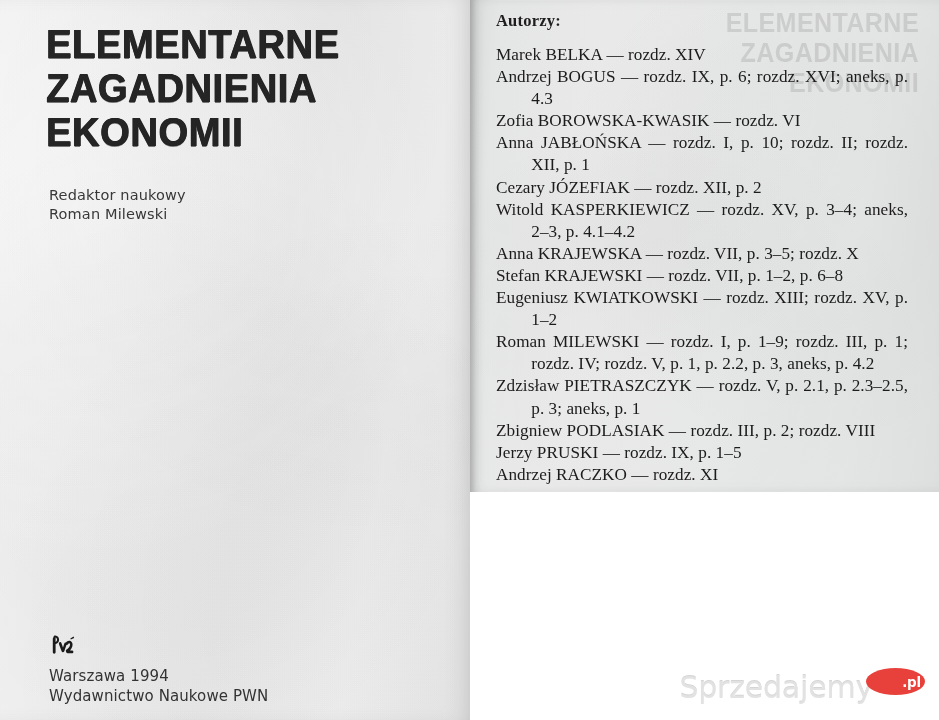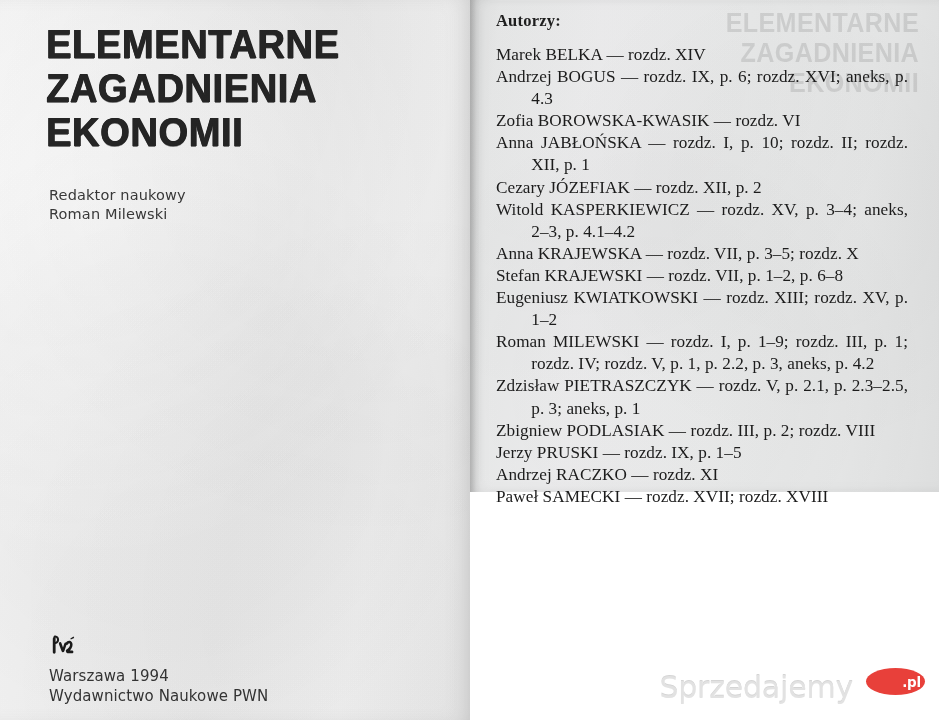--- a/index.html
+++ b/index.html
@@ -184,21 +184,20 @@
 
   
   .watermark {
     position: absolute;
     right: 14px;
     bottom: 16px;
     display: flex;
     align-items: flex-start;
     user-select: none;
     pointer-events: none;
-    gap: 20px;
   }
   .watermark-text {
     font-family: "DejaVu Sans", "Liberation Sans", sans-serif;
     font-size: 30px;
     font-weight: 400;
     color: #e2e2e2;
     letter-spacing: -0.2px;
     line-height: 32px;
     text-shadow: 0 1px 0 #ffffff, 0 -1px 0 #d5d5d5;
   }
@@ -286,21 +285,20 @@
         <li class="author-entry">Cezary JÓZEFIAK — rozdz. XII, p. 2</li>
         <li class="author-entry">Witold KASPERKIEWICZ — rozdz. XV, p. 3–4; aneks, 2–3, p. 4.1–4.2</li>
         <li class="author-entry">Anna KRAJEWSKA — rozdz. VII, p. 3–5; rozdz. X</li>
         <li class="author-entry">Stefan KRAJEWSKI — rozdz. VII, p. 1–2, p. 6–8</li>
         <li class="author-entry">Eugeniusz KWIATKOWSKI — rozdz. XIII; rozdz. XV, p. 1–2</li>
         <li class="author-entry">Roman MILEWSKI — rozdz. I, p. 1–9; rozdz. III, p. 1; rozdz. IV; rozdz. V, p. 1, p. 2.2, p. 3, aneks, p. 4.2</li>
         <li class="author-entry">Zdzisław PIETRASZCZYK — rozdz. V, p. 2.1, p. 2.3–2.5, p. 3; aneks, p. 1</li>
         <li class="author-entry">Zbigniew PODLASIAK — rozdz. III, p. 2; rozdz. VIII</li>
         <li class="author-entry">Jerzy PRUSKI — rozdz. IX, p. 1–5</li>
         <li class="author-entry">Andrzej RACZKO — rozdz. XI</li>
-        <li class="author-entry">Paweł SAMECKI — rozdz. XVII; rozdz. XVIII</li>
       </ul>
     </div>
 
   </div>
 
   <div class="watermark">
     <span class="watermark-text">Sprzedajemy</span>
     <span class="watermark-badge">.pl</span>
   </div>
 

